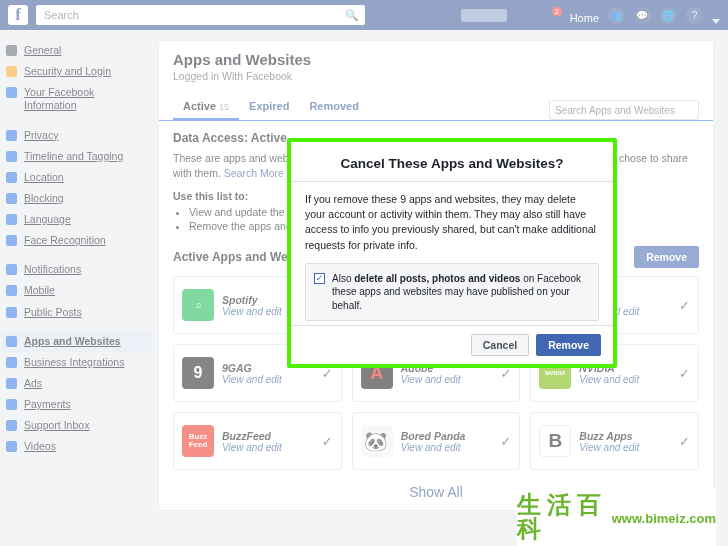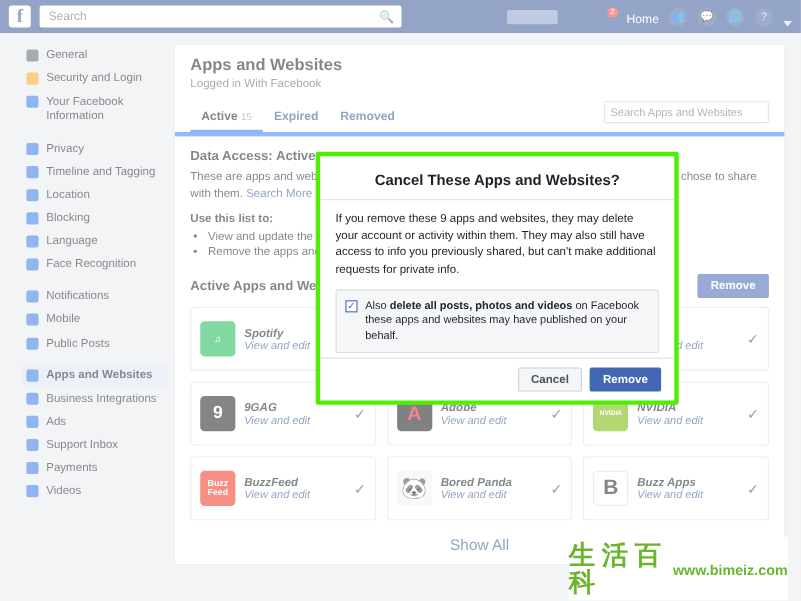--- a/index.html
+++ b/index.html
@@ -46,39 +46,39 @@
     padding:1px 3px; position:relative; top:-6px; left:-4px;
   }
   .circ-icon {
     width:17px; height:17px; border-radius:50%; background:#4d68a1;
     display:flex; align-items:center; justify-content:center; font-size:10px; color:#dfe3ee;
   }
   .tri-down { width:0;height:0;border-left:4px solid transparent;border-right:4px solid transparent;border-top:5px solid #dfe3ee; }
 
   
   .page { display:flex; height:516px; }
-  .sidebar { width:152px; padding:10px 0 0 20px; }
+  .sidebar { width:152px; padding:10px 0 0 2px;text-decoration:underline; }
   .side-item {
     display:flex; align-items:flex-start; gap:7px; padding:4px 6px 4px 4px;
     font-size:10.5px; color:#1d2129; border-radius:3px; line-height:1.25;
   }
   .side-item.active { background:#dfe3ee; font-weight:bold; }
   .side-ico {
     width:11px; height:11px; flex:0 0 11px; margin-top:1px; border-radius:2px;
     display:inline-block; background:#3578e5;
   }
   .side-sep { height:8px; }
 
   
   .main { flex:1; padding:10px 14px 0 6px; }
   .card { background:#fff; border:1px solid #dddfe2; border-radius:3px; }
   .card-head { padding:10px 14px 0 14px; }
   .card-title { font-size:15px; font-weight:bold; color:#1d2129; }
   .card-sub { font-size:10.5px; color:#606770; margin-top:2px; }
-  .tabs { display:flex; align-items:flex-start; padding:0 14px; border-bottom:4px solid #3b82f6; margin-top:10px; position:relative; }
+  .tabs { display:flex; align-items:flex-end; padding:0 14px; border-bottom:1px solid #3b82f6; margin-top:10px; position:relative; }
   .tab { padding:8px 10px; font-size:11px; color:#365899; font-weight:bold; position:relative; }
   .tab.active { color:#1d2129; }
   .tab.active:after { content:""; position:absolute; left:0; right:0; bottom:-1px; height:3px; background:#3578e5; }
   .tab .cnt { color:#90949c; font-size:9px; font-weight:normal; margin-left:3px; }
   .tab-search {
     margin-left:auto; width:150px; height:20px; border:1px solid #ccd0d5; border-radius:2px;
     font-size:10px; padding:0 5px; color:#8d949e; background:#fff;
     font-family:"Liberation Sans", sans-serif;
   }
   .sec { padding:10px 14px 6px 14px; }
@@ -216,25 +216,25 @@
     <div class="side-item">
       <span class="side-ico"></span>
       <span>Business Integrations</span>
     </div>
     <div class="side-item">
       <span class="side-ico"></span>
       <span>Ads</span>
     </div>
     <div class="side-item">
       <span class="side-ico"></span>
+      <span>Payments</span>
+    </div>
+    <div class="side-item">
+      <span class="side-ico"></span>
       <span>Support Inbox</span>
-    </div>
-    <div class="side-item">
-      <span class="side-ico"></span>
-      <span>Payments</span>
     </div>
     <div class="side-item">
       <span class="side-ico"></span>
       <span>Videos</span>
     </div>
   </div>
 
   <div class="main">
     <div class="card">
       <div class="card-head">

